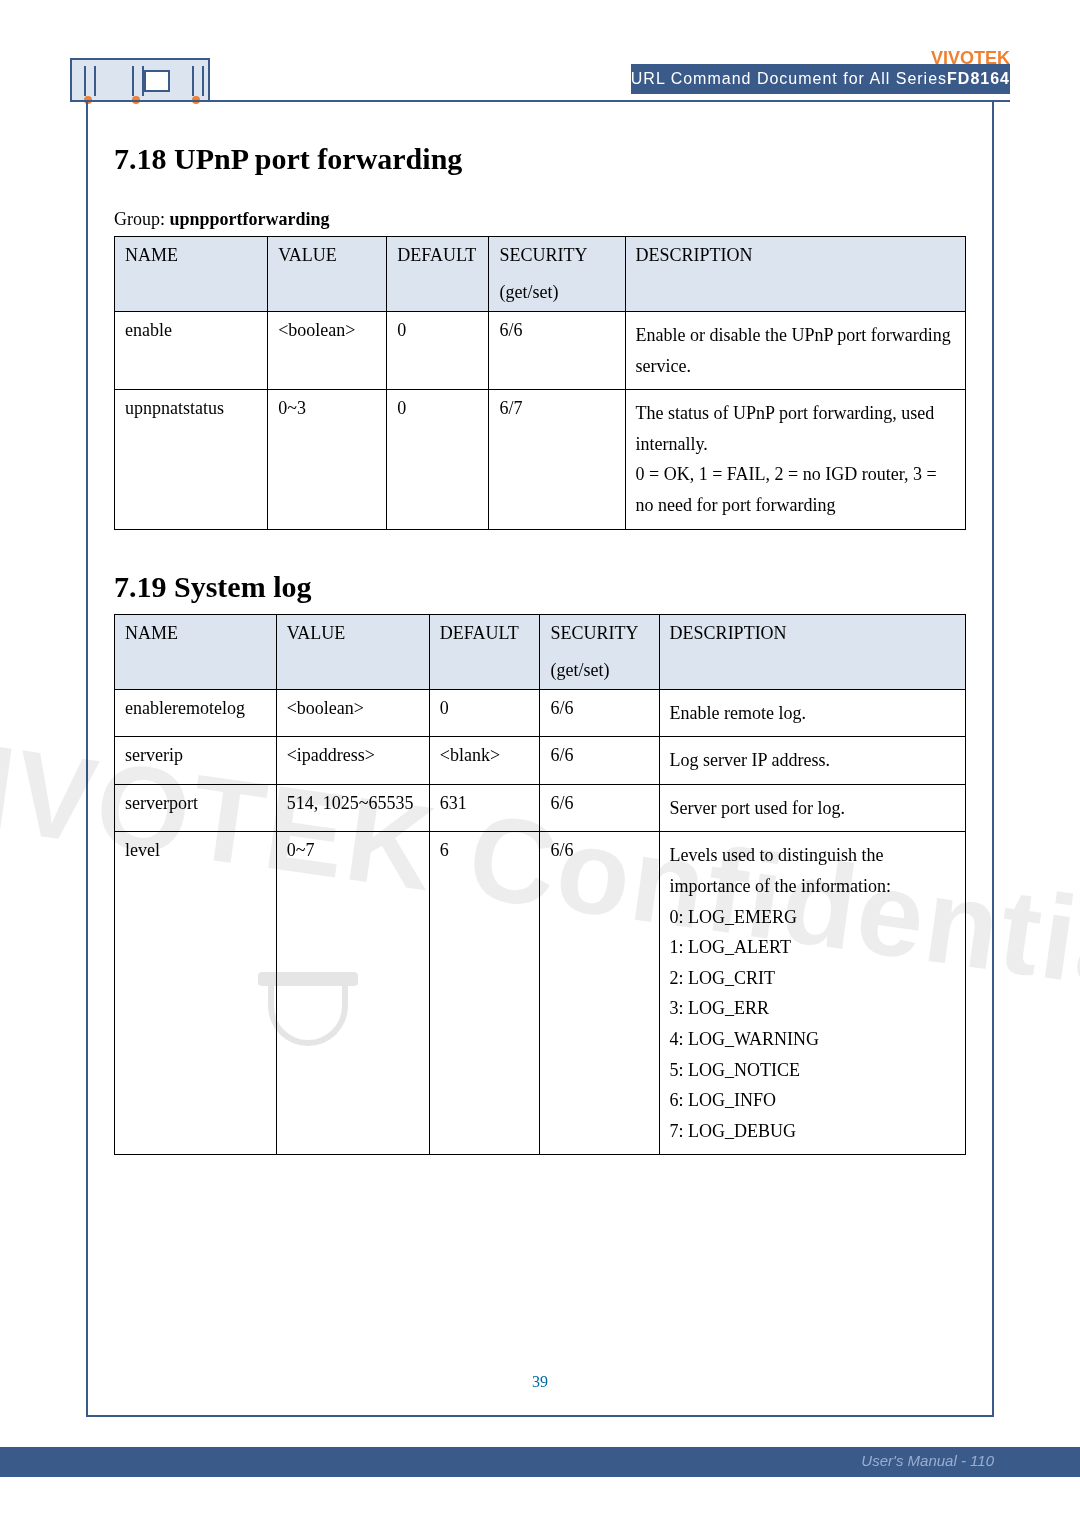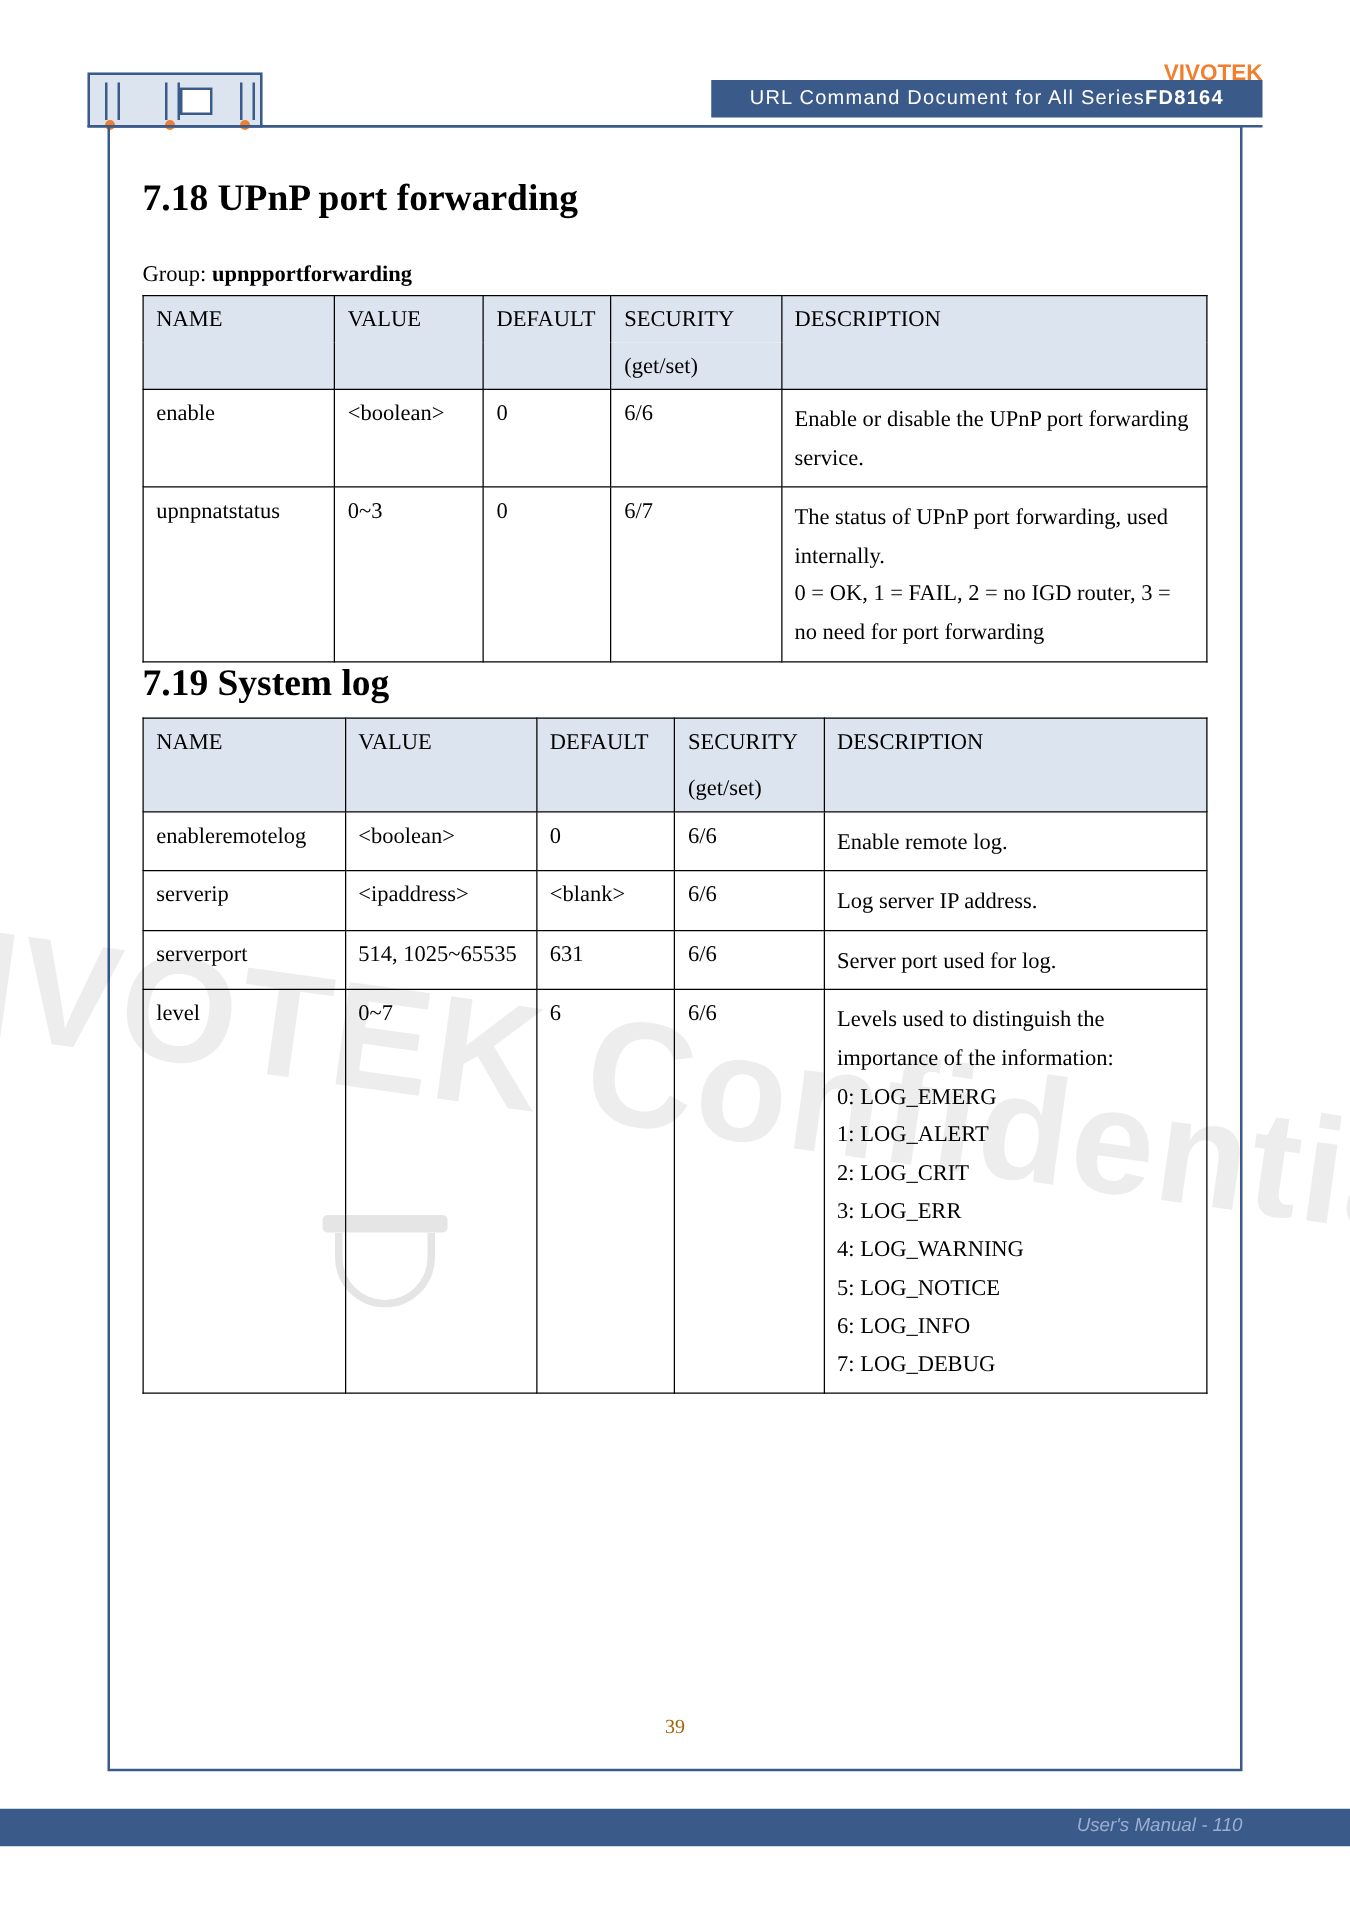--- a/index.html
+++ b/index.html
@@ -1,21 +1,21 @@
 <!DOCTYPE html>
 <html><head>
 <meta charset="utf-8">
 <style>
   * { box-sizing: border-box; margin: 0; padding: 0; }
   html, body { width: 1080px; height: 1527px; font-family: "Times New Roman", Times, serif; background: #fff; color: #000; }
   .page { width: 1080px; height: 1527px; position: relative; }
 
   .header-bar { position: absolute; top: 30px; left: 0; right: 0; height: 70px; }
   .header-brand { position: absolute; top: 18px; right: 70px; color: #f08030; font-size: 18px; font-weight: bold; font-family: Arial, sans-serif; }
-  .header-subtitle { position: absolute; top: 34px; right: 70px; color: #fff; background: #3a5a8a; padding: 6px 31px; font-family: Arial, sans-serif; font-size: 16px; letter-spacing: 1px; }
+  .header-subtitle { position: absolute; top: 34px; right: 70px; color: #fff; background: #3a5a8a; padding: 6px 0; font-family: Arial, sans-serif; font-size: 16px; letter-spacing: 1px; }
   .header-rule { position: absolute; top: 70px; left: 70px; right: 70px; border-bottom: 2px solid #3a5a8a; }
 
   .logo-box { position: absolute; top: 28px; left: 70px; width: 140px; height: 44px; border: 2px solid #3a5a8a; background: #dce5ef; }
   .logo-slot { position: absolute; top: 6px; height: 30px; width: 12px; border-left: 2px solid #3a5a8a; border-right: 2px solid #3a5a8a; }
   .logo-slot.s1 { left: 12px; }
   .logo-slot.s2 { left: 60px; }
   .logo-slot.s3 { left: 120px; }
   .logo-inner { position: absolute; left: 72px; top: 10px; width: 26px; height: 22px; border: 2px solid #3a5a8a; background: #fff; }
   .logo-dot { position: absolute; bottom: -4px; width: 8px; height: 8px; border-radius: 50%; background: #f08030; }
   .logo-dot.d1 { left: 12px; } .logo-dot.d2 { left: 60px; } .logo-dot.d3 { left: 120px; }
@@ -26,26 +26,26 @@
   .wm-text { position: absolute; left: 50%; top: 58%; transform: translate(-50%, -50%) rotate(8deg); font-size: 120px; color: rgba(0,0,0,0.07); font-family: Arial, sans-serif; font-weight: bold; letter-spacing: 2px; white-space: nowrap; }
   .wm-cam { position: absolute; left: 170px; top: 860px; width: 110px; height: 160px; opacity: 0.15; }
   .wm-cam .dome { width: 80px; height: 60px; border: 6px solid #555; border-top: none; border-radius: 0 0 60px 60px; margin-left: 10px; }
   .wm-cam .hood { width: 100px; height: 14px; background: #555; border-radius: 4px; margin-top: 10px; }
 
   h2.section { font-family: "Times New Roman", serif; font-size: 30px; font-weight: bold; margin-bottom: 10px; }
   .group-label { font-family: "Times New Roman", serif; font-size: 18px; margin-bottom: 6px; margin-top: 33px; }
   .group-label .g { font-weight: normal; }
   .group-label .v { font-weight: bold; }
 
-  table.param { width: 100%; border-collapse: collapse; }
+  table.param { width: 100%; border-collapse: collapse; margin-bottom: 40px; }
   table.param th, table.param td { border: 1px solid #000; padding: 8px 10px; vertical-align: top; font-size: 18px; font-family: "Times New Roman", serif; text-align: left; }
   table.param th { background: #dce5ef; font-weight: normal; }
   table.param td.desc { line-height: 1.7; }
 
-  .page-num { position: absolute; bottom: 24px; left: 50%; transform: translateX(-50%); color: #a16207; font-family: "Times New Roman", serif; font-size: 16px; }
+  .page-num { position: absolute; bottom: 24px; left: 50%; transform: translateX(-50%); color: #0369a1; font-family: "Times New Roman", serif; font-size: 16px; }
   .footer-right { position: absolute; bottom: 58px; right: 86px; color: #9aaed0; font-style: italic; font-family: Arial, sans-serif; font-size: 15px; }
   .footer-bar2 { position: absolute; bottom: 50px; left: 0; right: 0; height: 30px; background: #3a5a8a; }
 </style>
 </head>
 <body>
 
 <div class="page">
 
   <div class="header-bar">
     <div class="logo-box">

